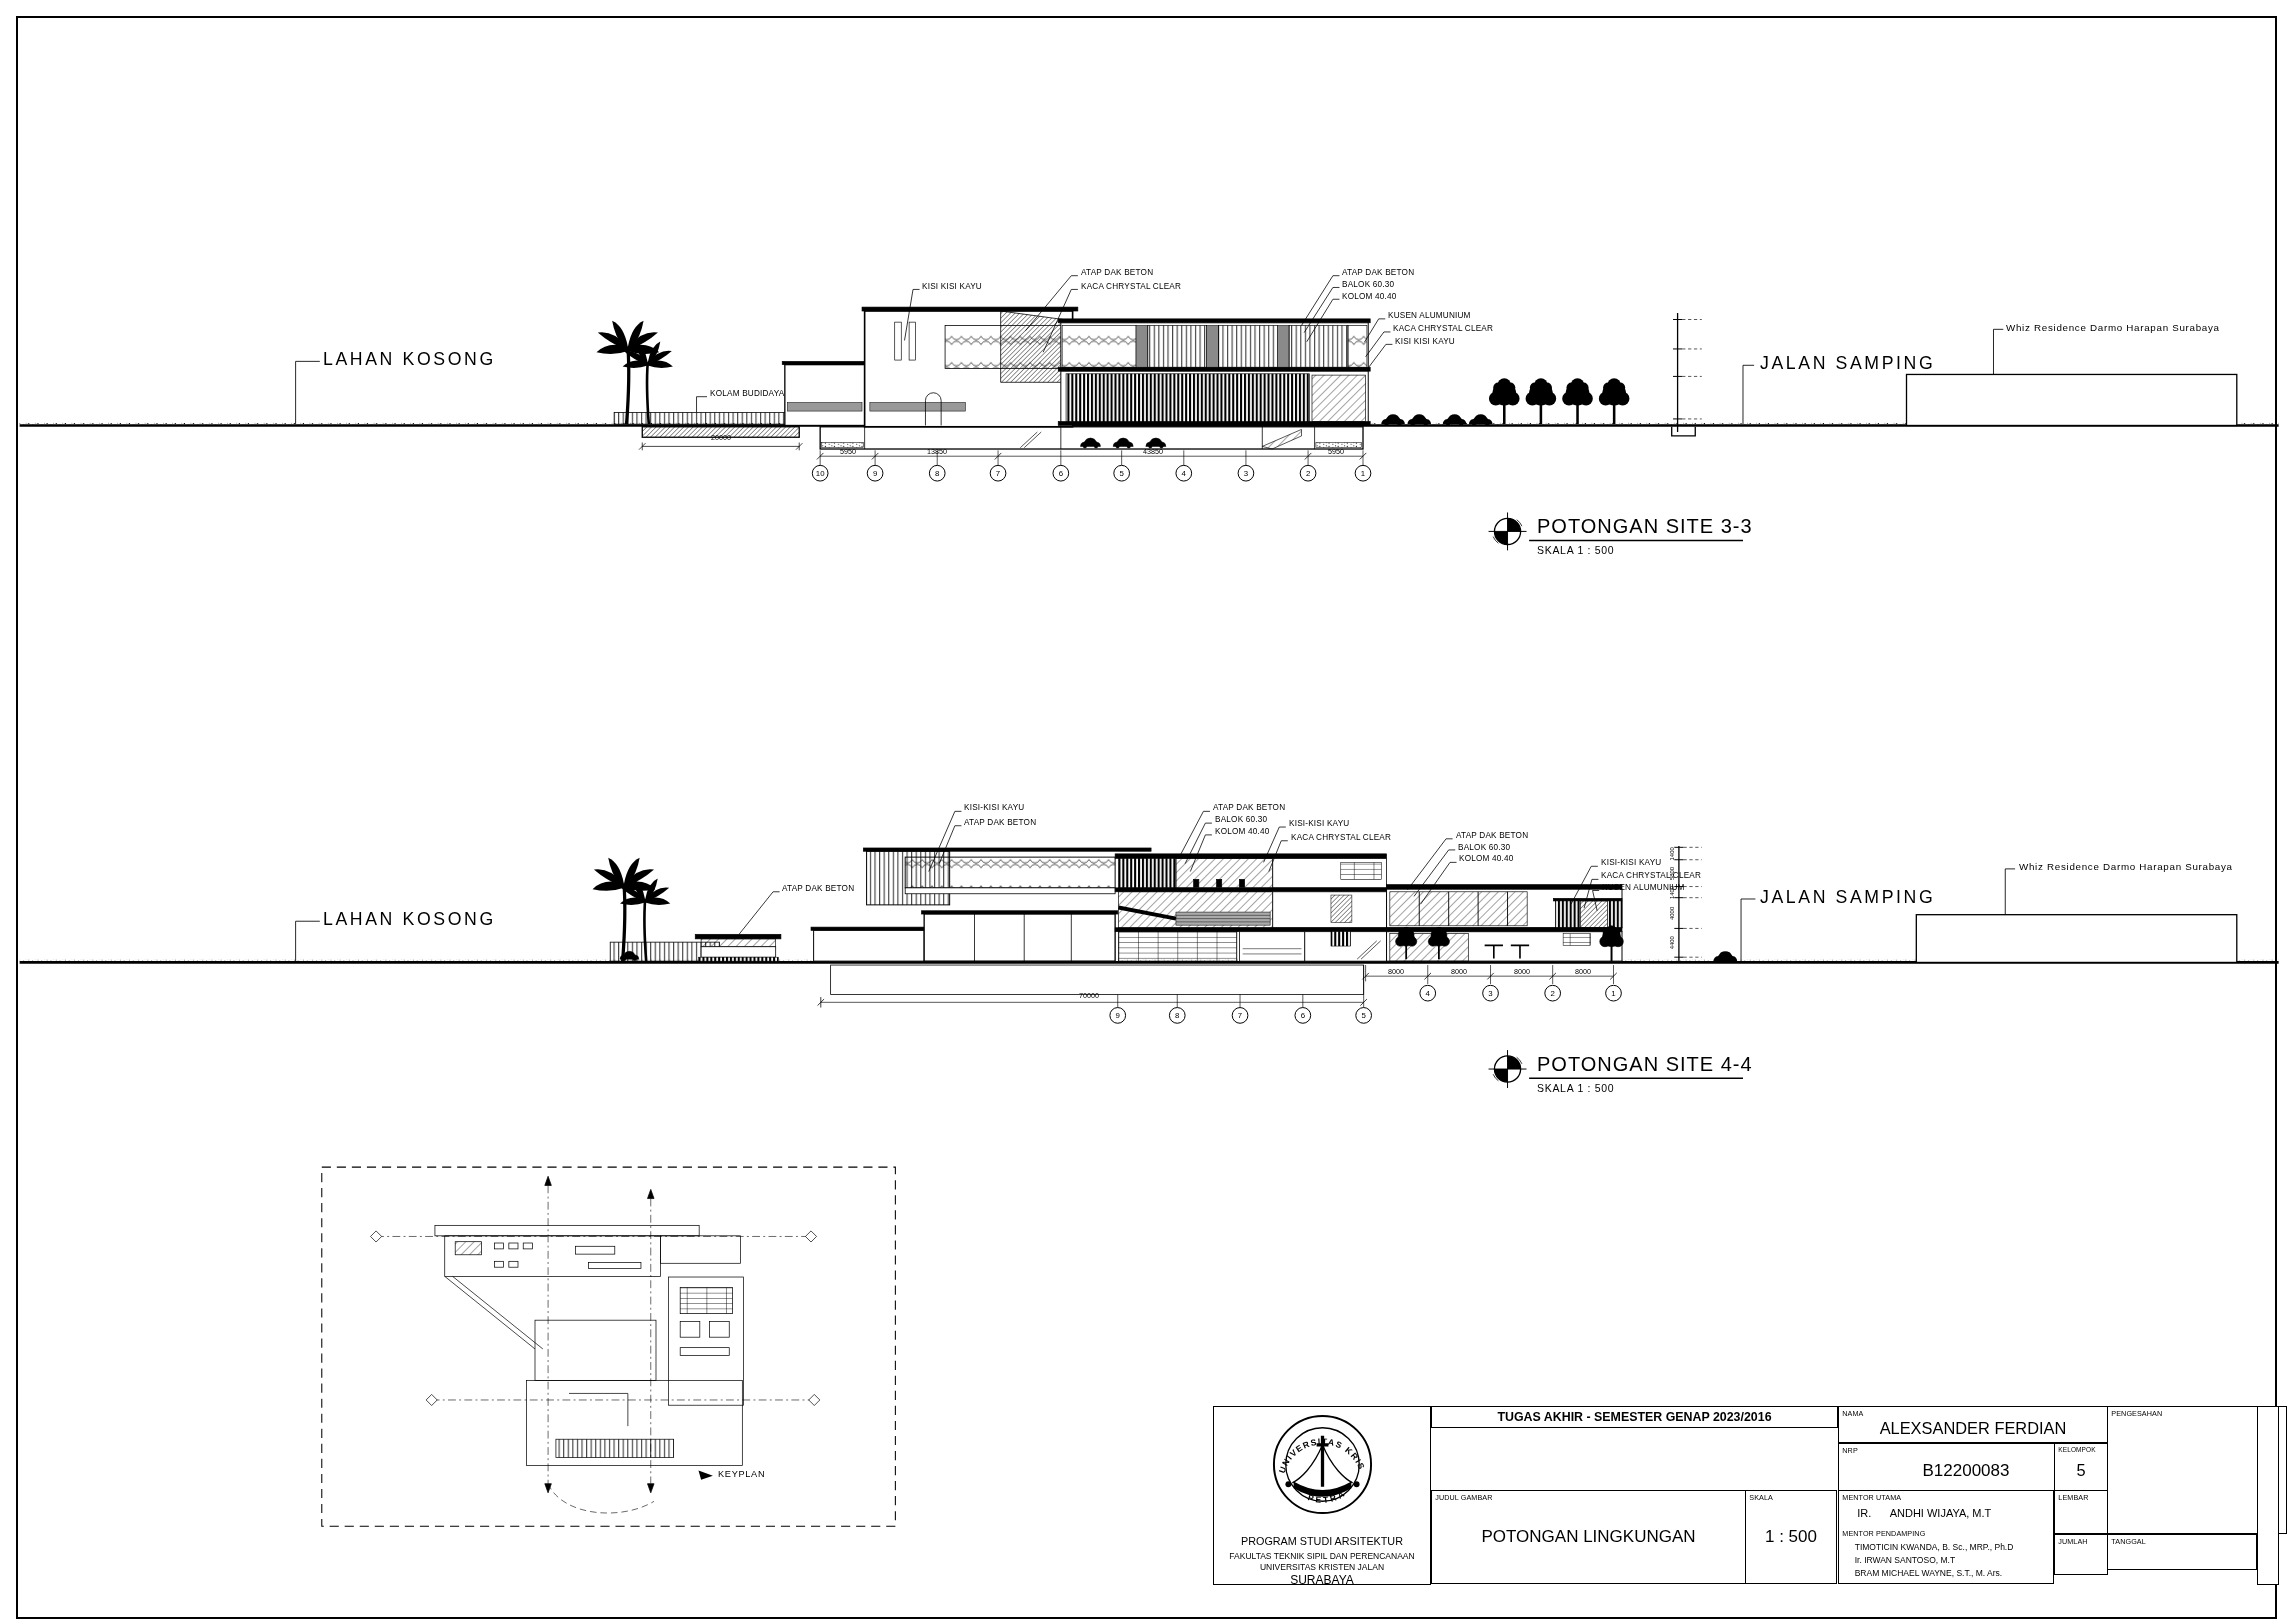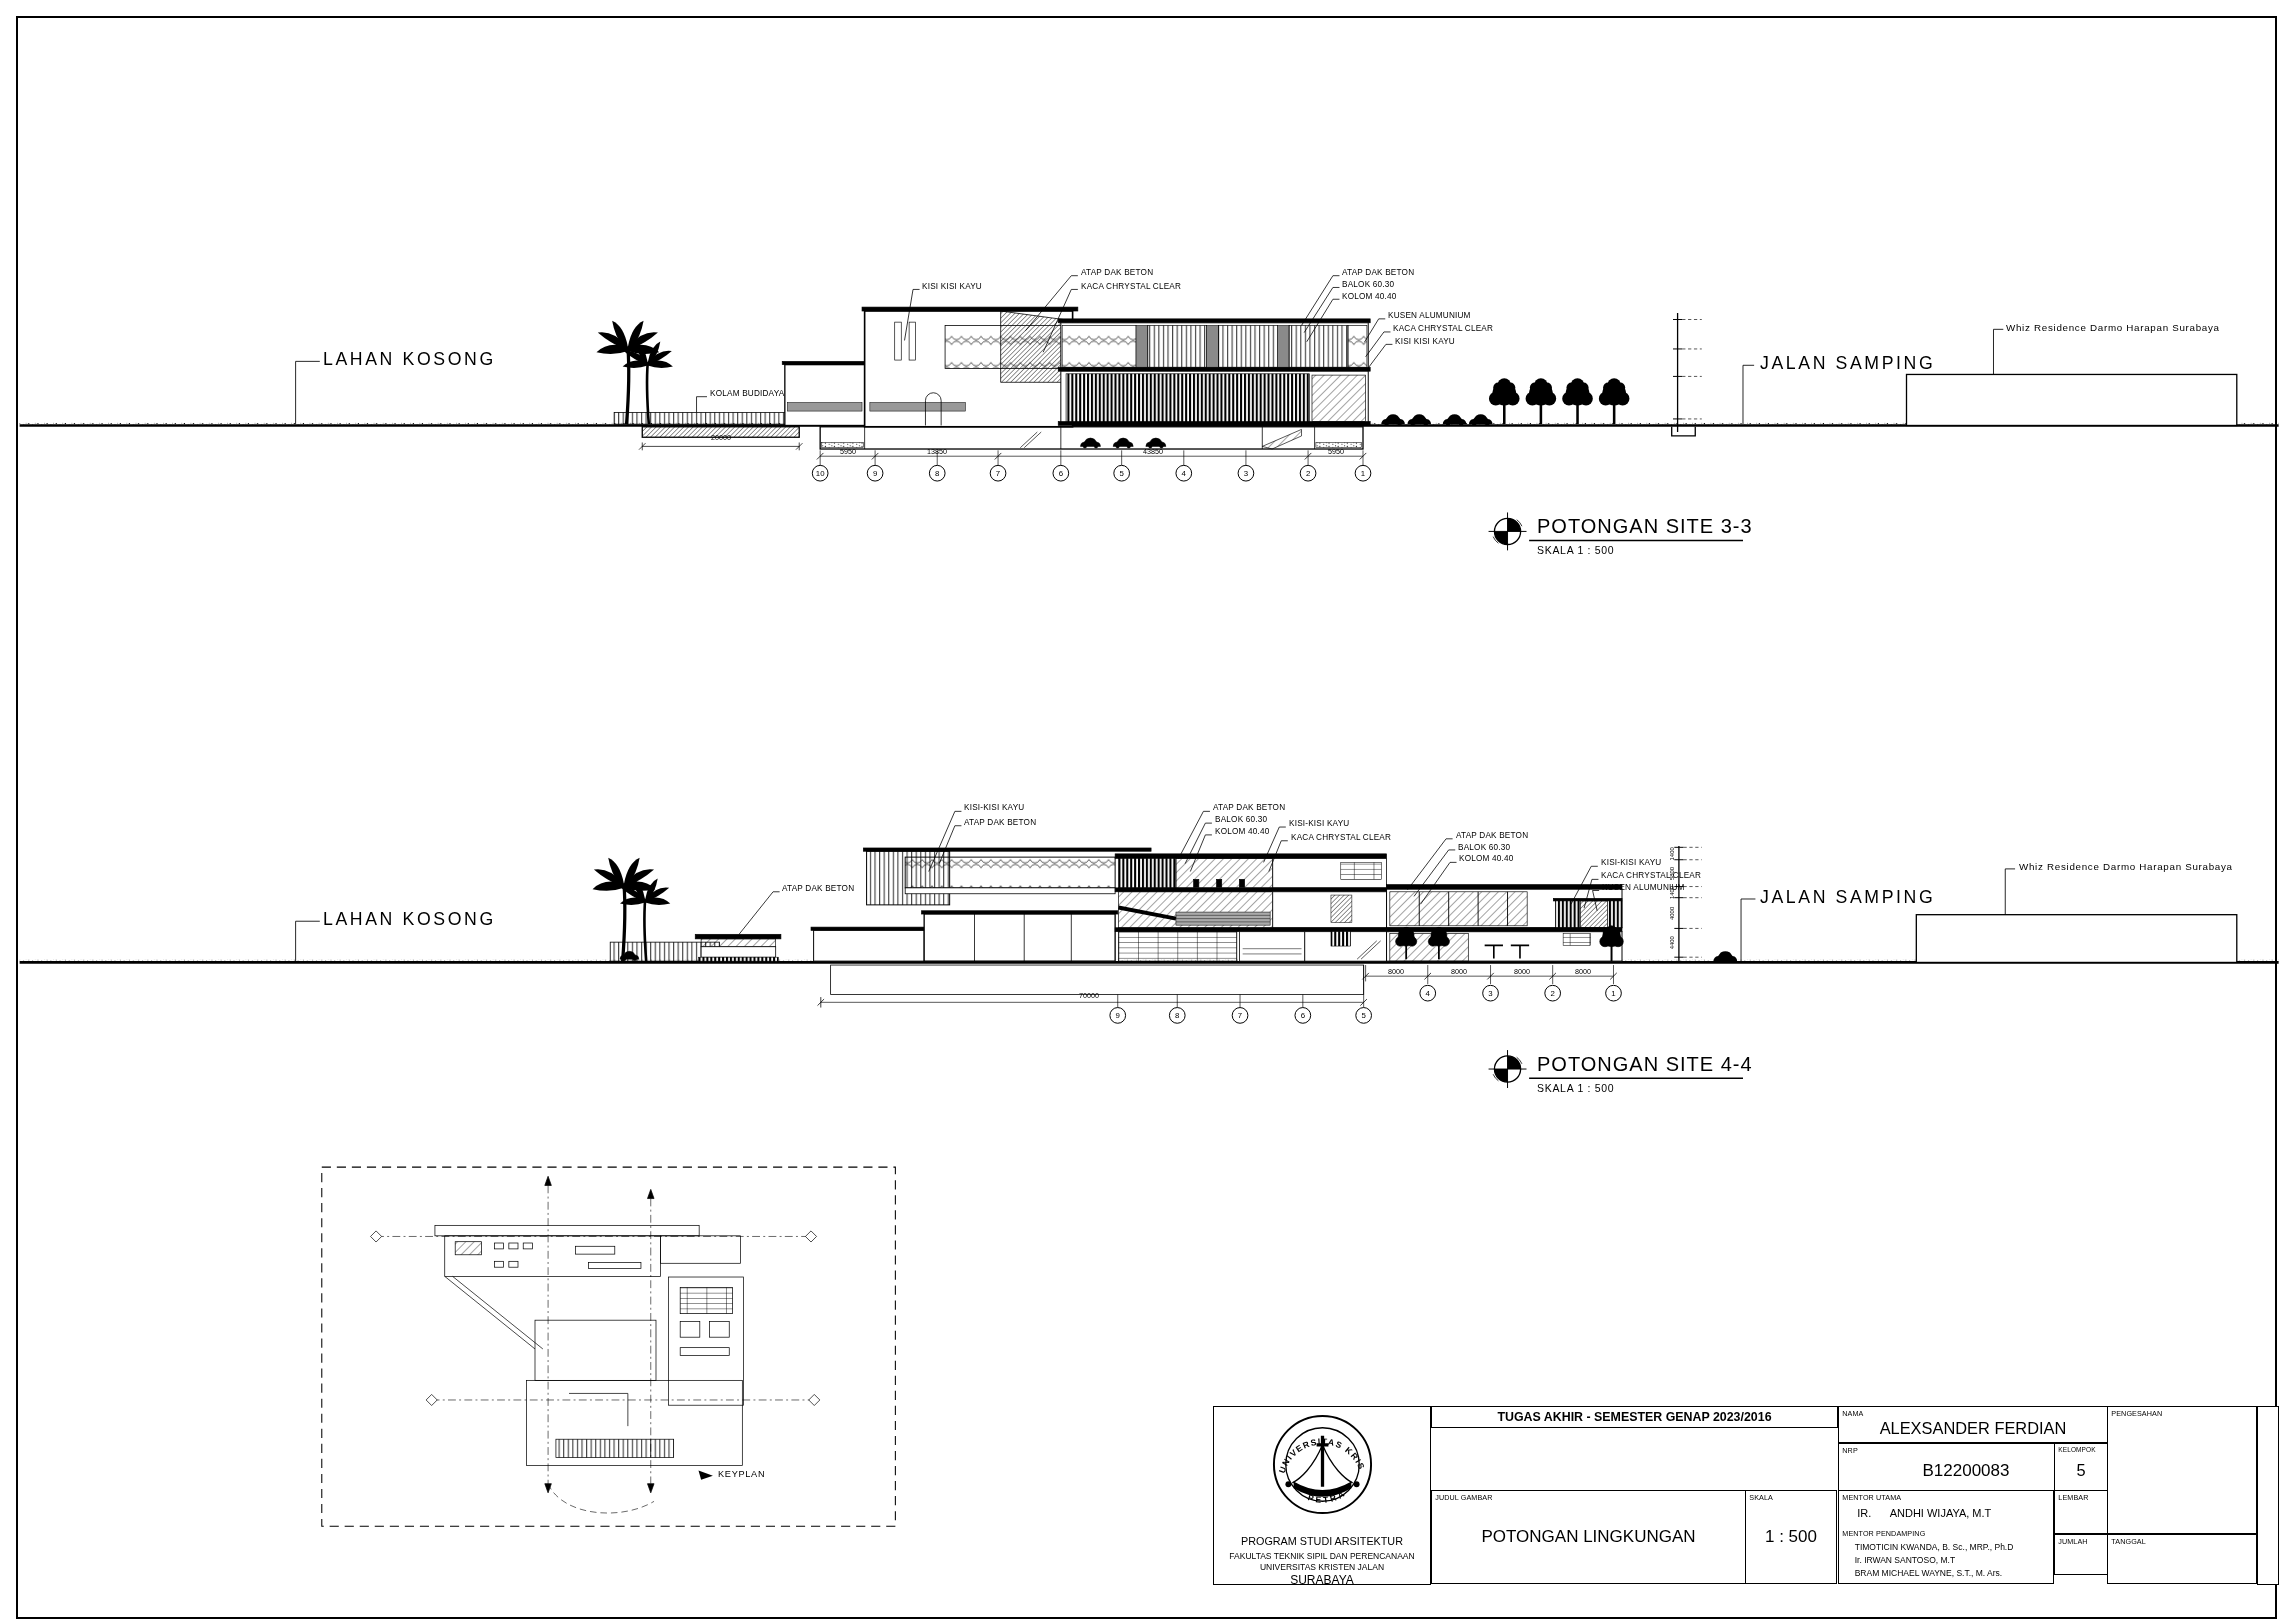--- a/index.html
+++ b/index.html
@@ -526,23 +526,23 @@
   </div>
 
   <div class="cell" style="left:841px;top:84px;width:54px;height:44px">
     <div class="tb-label">LEMBAR</div>
   </div>
 
   <div class="cell" style="left:841px;top:128px;width:54px;height:41px">
     <div class="tb-label">JUMLAH</div>
   </div>
 
-  <div class="cell" style="left:894px;top:0;width:150px;height:128px">
+  <div class="cell" style="left:894px;top:0;width:180px;height:128px">
     <div class="tb-label">PENGESAHAN</div>
   </div>
 
-  <div class="cell" style="left:894px;top:128px;width:150px;height:50px">
+  <div class="cell" style="left:894px;top:128px;width:150px;height:36px">
     <div class="tb-label">TANGGAL</div>
   </div>
 
   <div class="cell" style="left:1044px;top:0;width:21.6px;height:179px"></div>
 </div>
 
 
 </body></html>

